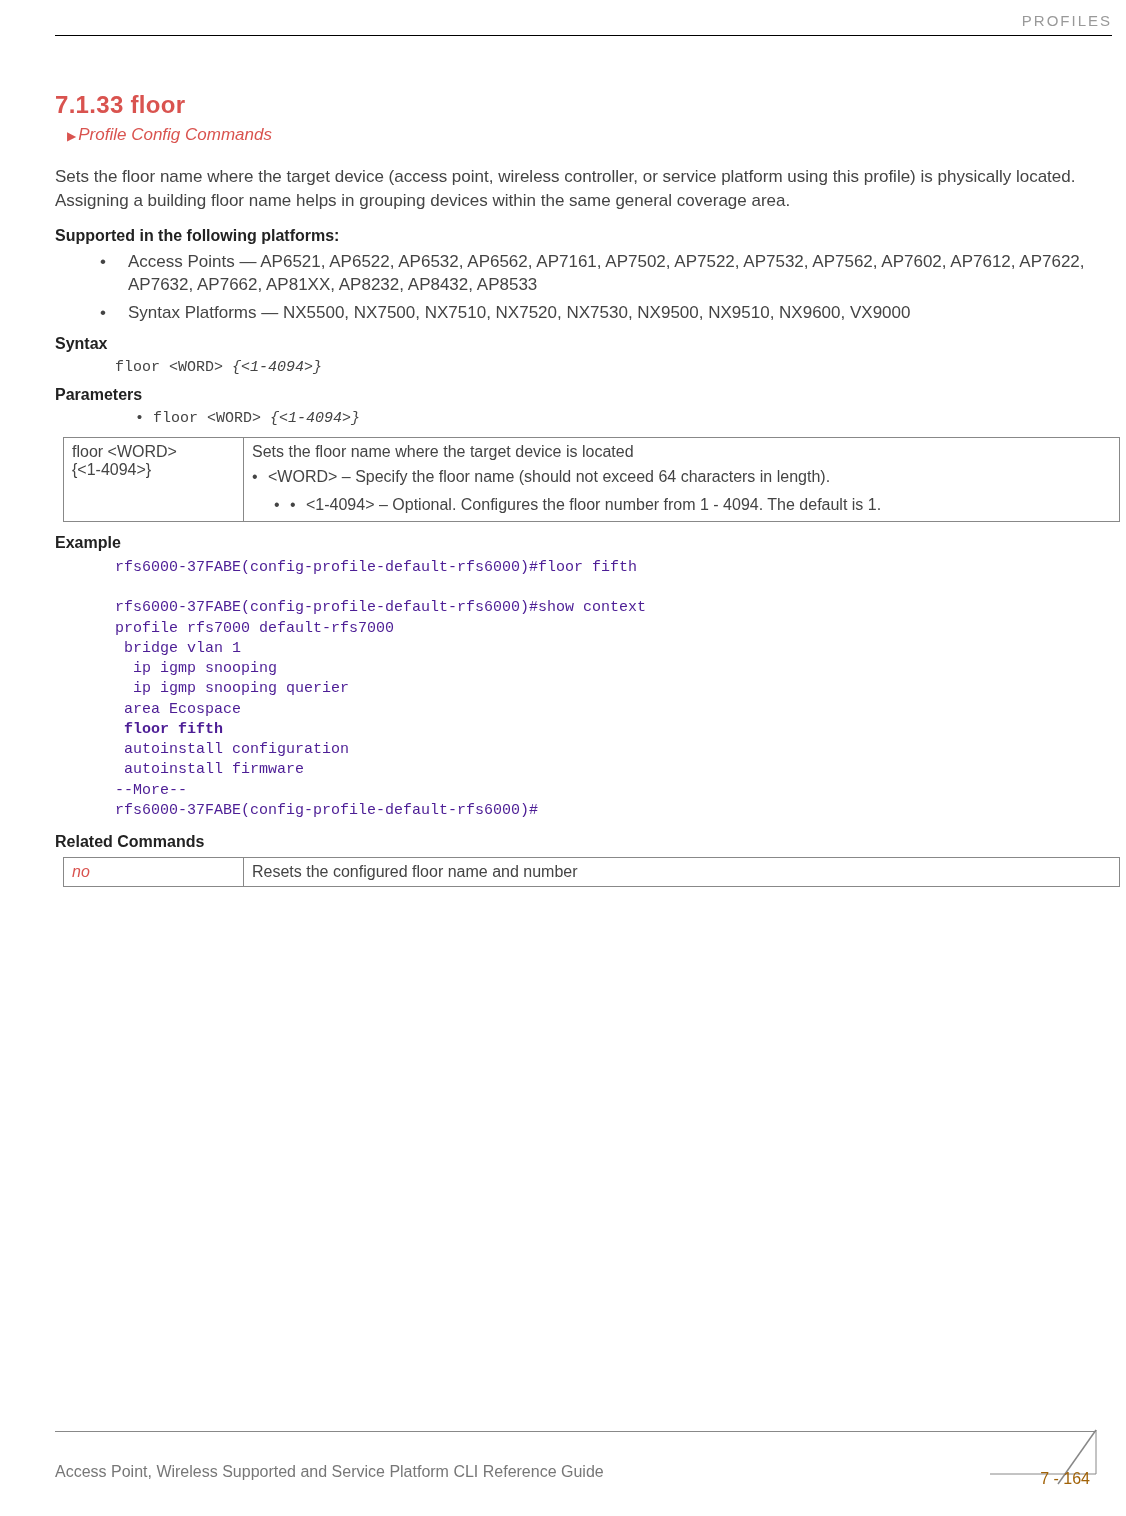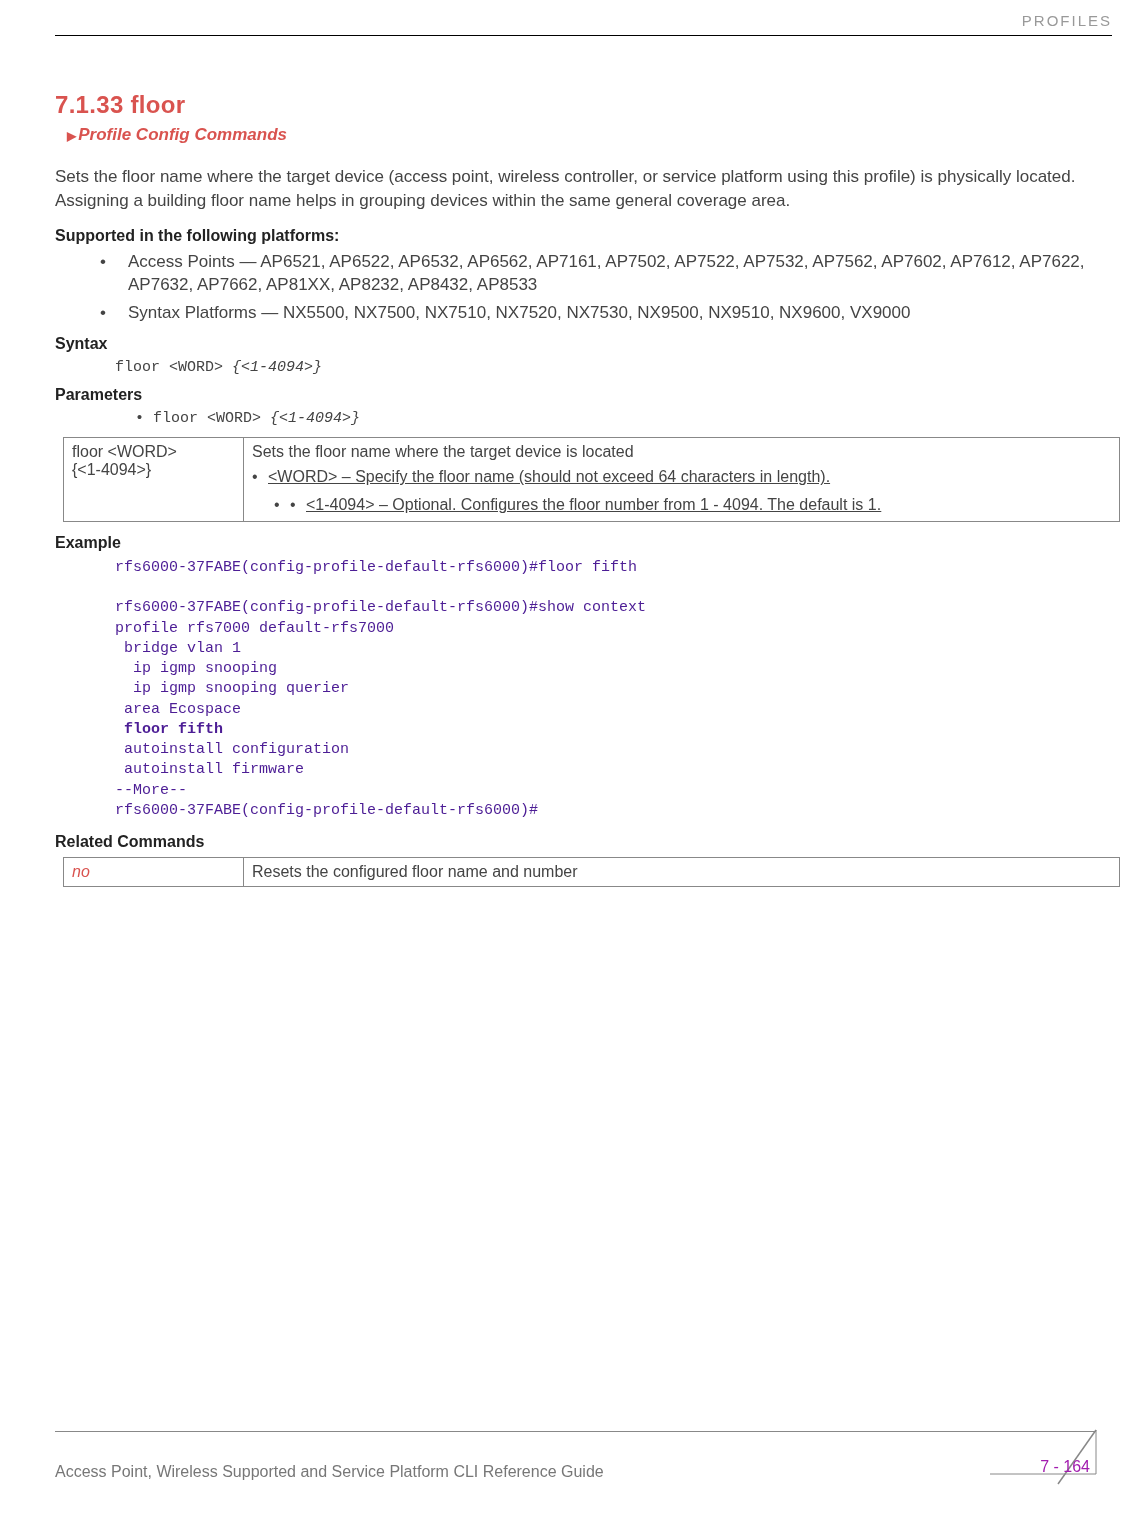--- a/index.html
+++ b/index.html
@@ -33,21 +33,20 @@
       font-weight: bold;
       margin-bottom: 6px;
       letter-spacing: 0.3px;
     }
     .breadcrumb {
       color: #d9534f;
       font-style: italic;
       font-size: 17px;
       margin-left: 12px;
       margin-bottom: 20px;
-      font-weight: bold;
     }
     .breadcrumb .arrow {
       font-style: normal;
       margin-right: 2px;
       font-size: 12px;
     }
     .body-text {
       color: #444;
       font-size: 17px;
       line-height: 1.4;
@@ -115,21 +114,20 @@
     table.param-table td:first-child { width: 180px; }
     table.related-table td:first-child { width: 180px; }
     .nested-ul {
       list-style: none;
       margin-top: 4px;
     }
     .nested-ul li {
       position: relative;
       padding-left: 16px;
       line-height: 1.45;
-      text-decoration: underline;
     }
     .nested-ul li::before {
       content: "•";
       position: absolute;
       left: 0;
     }
     .nested-ul .inner { margin-left: 22px; }
     .example-block {
       font-family: "Courier New", monospace;
       font-size: 15px;
@@ -175,22 +173,22 @@
     }
     .pagebox {
       position: relative;
       width: 110px;
       height: 44px;
     }
     .pagebox svg { position: absolute; top: -24px; right: -14px; }
     .pagebox .pagenum {
       position: absolute;
       right: 6px;
-      bottom: 18px;
-      color: #a21caf;
+      bottom: 6px;
+      color: #a16207;
     }
   </style>
 </head>
 <body>
 
 <div class="page">
   <div class="header-right">PROFILES</div>
   <hr class="header-rule">
 
   <div class="section-title">7.1.33 floor</div>

